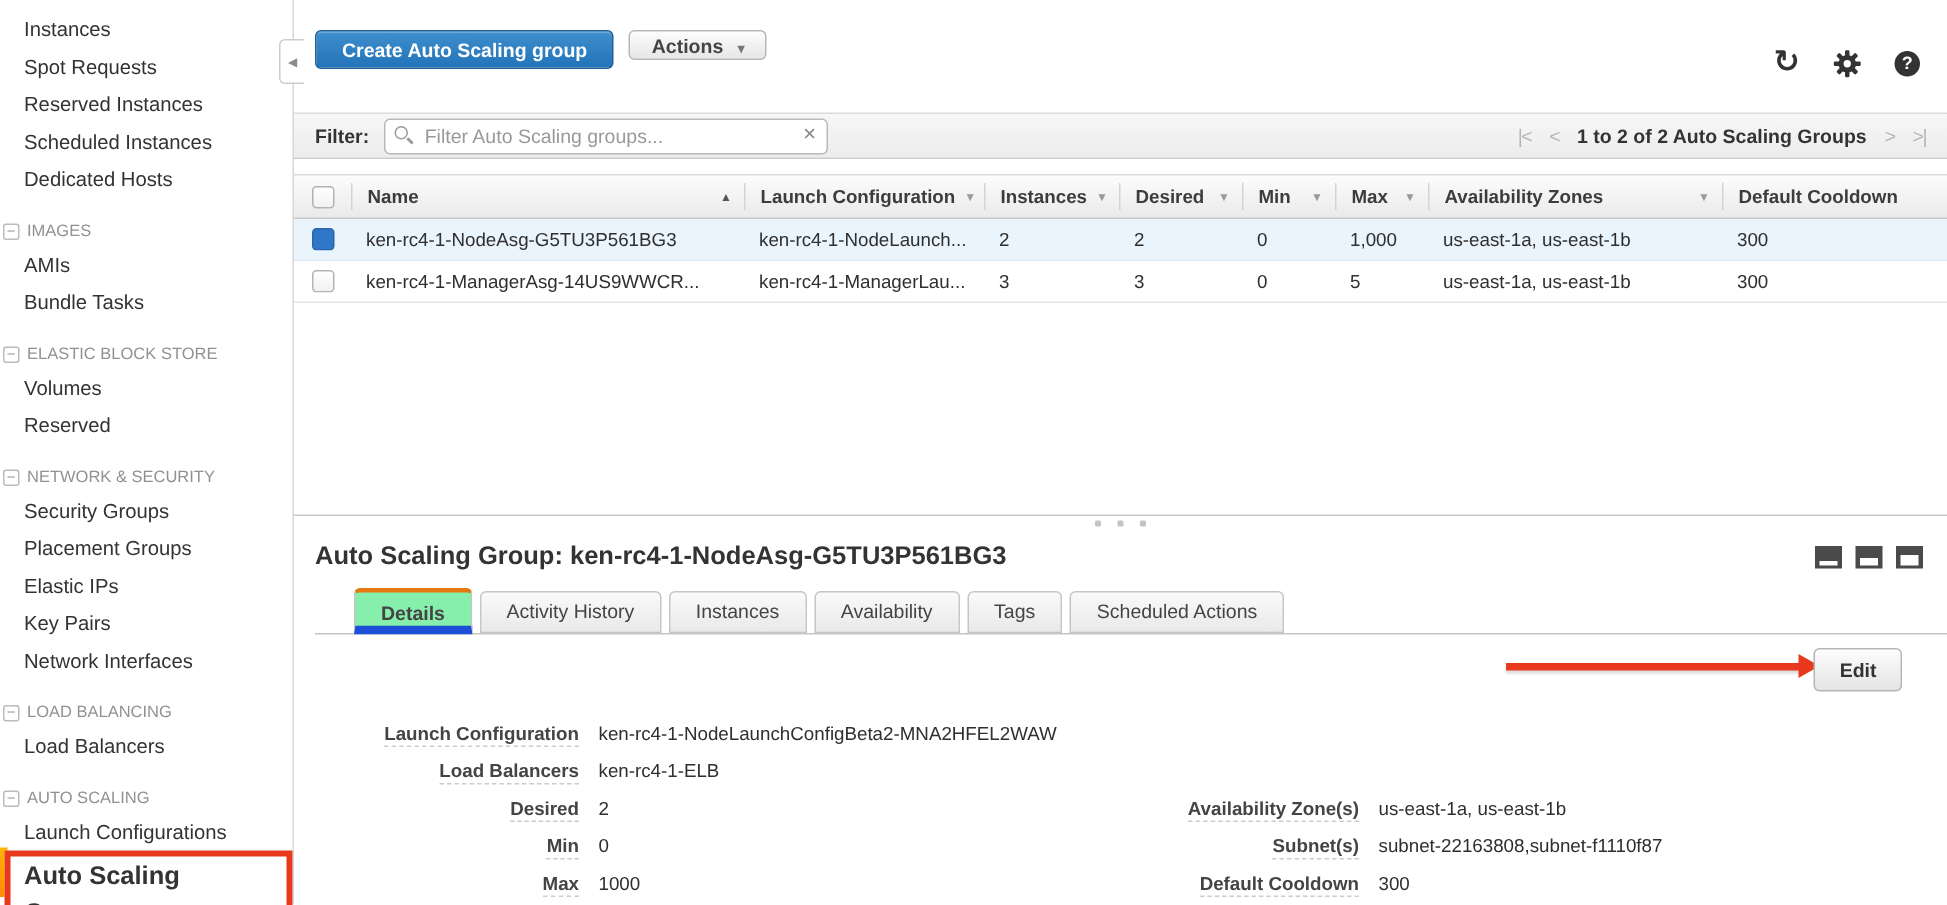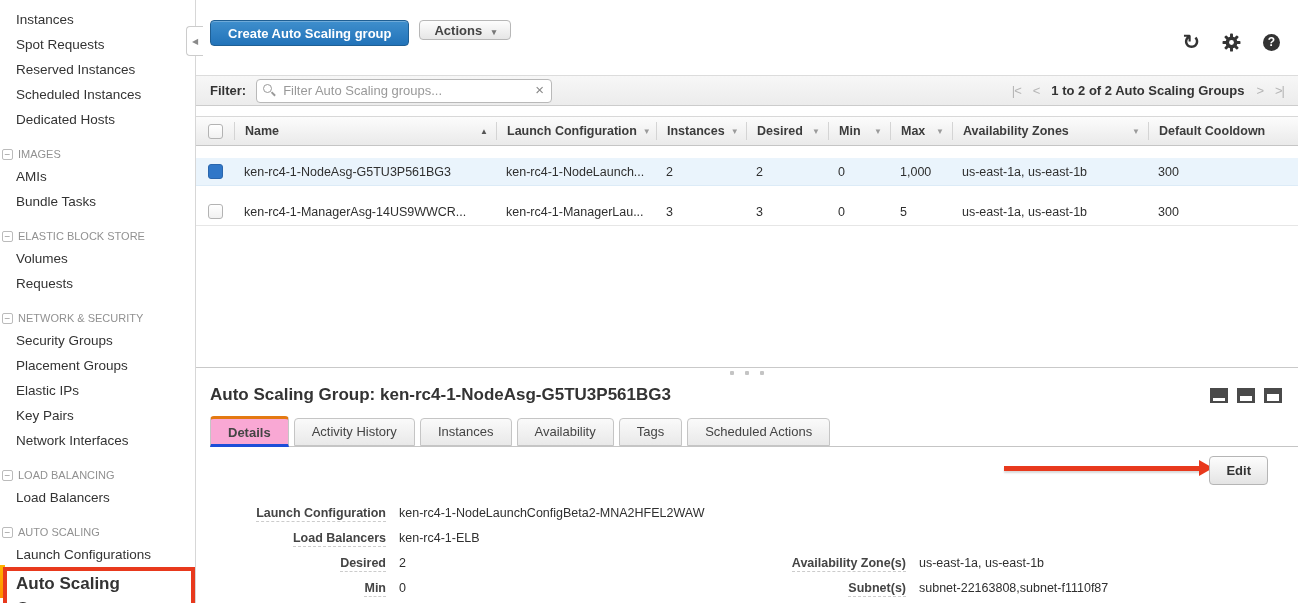--- a/index.html
+++ b/index.html
@@ -67,21 +67,21 @@
   .thead { display:flex; height:30px; align-items:center;
     background:linear-gradient(#fcfcfc,#eaeaea);
     border-top:1px solid #d8d8d8; border-bottom:1px solid #c5c5c5; }
   .th { display:flex; align-items:center; justify-content:space-between;
     padding:0 8px 0 10px; font-weight:bold; color:#3c3c3c; height:18px;
     border-left:1px solid #d4d4d4; overflow:hidden; white-space:nowrap; cursor:pointer; }
   .th:first-child { border-left:none; }
   .sort-asc { font-size:8px; color:#555; margin-left:6px; }
   .sort-desc { font-size:8px; color:#9a9a9a; margin-left:6px; }
   .trow { display:flex; height:28px; align-items:center; border-bottom:1px solid #e6e6e6;
-    cursor:pointer;margin-top:12px; }
+    cursor:pointer; }
   .trow.selected { background:#eaf4fc; border-bottom:1px solid #dcebf7; }
   .td { padding:0 8px 0 10px; white-space:nowrap; overflow:hidden; color:#2f2f2f; }
   .col-cb { width:38px; display:flex; justify-content:center; padding:0; }
   .col-name { width:262px; }
   .col-lc { width:160px; }
   .col-inst { width:90px; }
   .col-des { width:82px; }
   .col-min { width:62px; }
   .col-max { width:62px; }
   .col-az { width:196px; }
@@ -104,22 +104,22 @@
   .pane-icons { margin-left:auto; display:flex; gap:9px; }
   .pane-icon { width:18px; height:15px; background:#4a4a4a; position:relative; cursor:pointer; }
   .pane-icon i { position:absolute; left:3px; right:3px; bottom:2px; background:#fff; }
   .pane-icon.p1 i { height:3px; } .pane-icon.p2 i { height:5px; } .pane-icon.p3 i { height:7px; }
 
   .tabs { display:flex; gap:5px; margin:13px 0 0 14px; border-bottom:1px solid #c5c5c5;
     height:29px; align-items:flex-end; padding-right:14px; }
   .tab { height:28px; line-height:26px; padding:0 17px; font-size:13px; color:#444;
     border:1px solid #c5c5c5; border-radius:4px 4px 0 0;
     background:linear-gradient(#fafafa,#e9e9e9); cursor:pointer; white-space:nowrap; }
-  .tab.active { background:#f9a8d4; border-top:3px solid #e47911; border-bottom:3px solid #1d4ed8;
-    font-weight:bold; margin-bottom:-1px; height:31px; line-height:27px; }
+  .tab.active { background:#86efac; border-top:3px solid #e47911; border-bottom:6px solid #1d4ed8;
+    font-weight:bold; margin-bottom:-1px; height:31px; line-height:27px;margin-left:26px; }
 
   .tab-content { position:relative; height:172px; }
   .edit-btn { position:absolute; right:30px; top:9px; height:29px; padding:0 16px;
     border:1px solid #b5b5b5; border-radius:4px; background:linear-gradient(#fdfdfd,#e4e4e4);
     font-weight:bold; font-size:13px; color:#333; cursor:pointer; }
   .red-arrow { position:absolute; right:98px; top:19px; width:196px; height:5px;
     background:#e8391d; box-shadow:0 2px 2px rgba(0,0,0,.15); }
   .red-arrow::after { content:""; position:absolute; right:-13px; top:-6px; width:0; height:0;
     border-left:14px solid #e8391d; border-top:8.5px solid transparent;
     border-bottom:8.5px solid transparent; }
@@ -149,21 +149,21 @@
     <span>IMAGES</span>
   </div>
   <div class="nav-item">AMIs</div>
   <div class="nav-item">Bundle Tasks</div>
 
   <div class="nav-header">
     <span class="minus-box">−</span>
     <span>ELASTIC BLOCK STORE</span>
   </div>
   <div class="nav-item">Volumes</div>
-  <div class="nav-item">Requests</div>
+  <div class="nav-item">Reserved</div>
 
   <div class="nav-header">
     <span class="minus-box">−</span>
     <span>NETWORK &amp; SECURITY</span>
   </div>
   <div class="nav-item">Security Groups</div>
   <div class="nav-item">Placement Groups</div>
   <div class="nav-item">Elastic IPs</div>
   <div class="nav-item">Key Pairs</div>
   <div class="nav-item">Network Interfaces</div>

